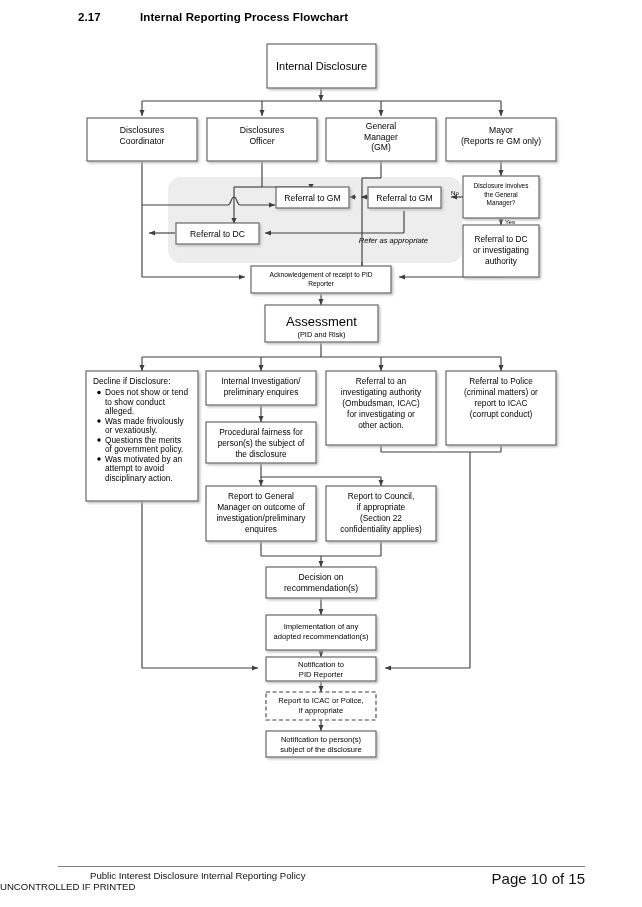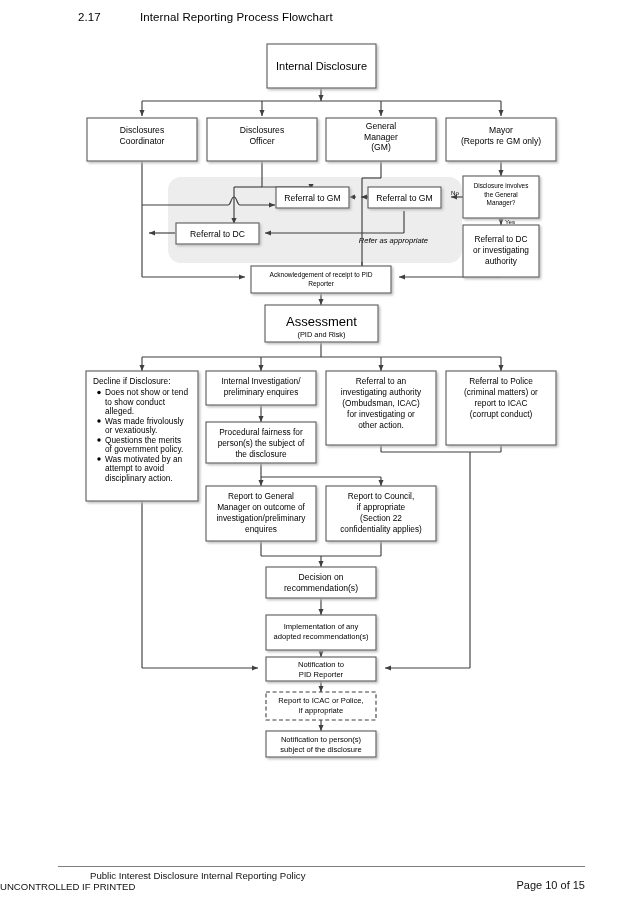--- a/index.html
+++ b/index.html
@@ -8,38 +8,38 @@
     font-family:"Liberation Sans", sans-serif;
     color:#000;
     position:relative;
     overflow:hidden;
   }
   #page{position:relative;width:642px;height:907px;background:#fff;}
 
   
   .heading{
     position:absolute;left:78px;top:11px;
-    font-size:11.5px;font-weight:normal;letter-spacing:.1px;
+    font-size:11.5px;font-weight:bold;letter-spacing:.1px;
     white-space:nowrap;
   }
   .heading .num{display:inline-block;width:62px;}
 
   
   #flow{position:absolute;left:0;top:0;width:642px;height:860px;}
 
   
   .footer-rule{
     position:absolute;left:58px;top:866px;width:527px;height:0;
     border-top:1px solid #7d7d7d;
   }
   .footer-left{
     position:absolute;left:59px;top:870px;font-size:9.6px;white-space:nowrap;color:#111;margin-left:31px;
   }
   .footer-right{
-    position:absolute;right:57px;top:870px;font-size:11px;white-space:nowrap;color:#111;margin-top:9px;
+    position:absolute;right:57px;top:870px;font-size:15px;white-space:nowrap;color:#111;
   }
   .footer-center{
     position:absolute;left:0;right:0;top:881px;text-align:left;font-size:9.6px;color:#111;
   }
 
   
   .nodeText{font-family:"Liberation Sans", sans-serif;fill:#000;}
   .bullets{font-family:"Liberation Sans", sans-serif;fill:#000;font-size:8.3px;}
 </style>
 </head>

